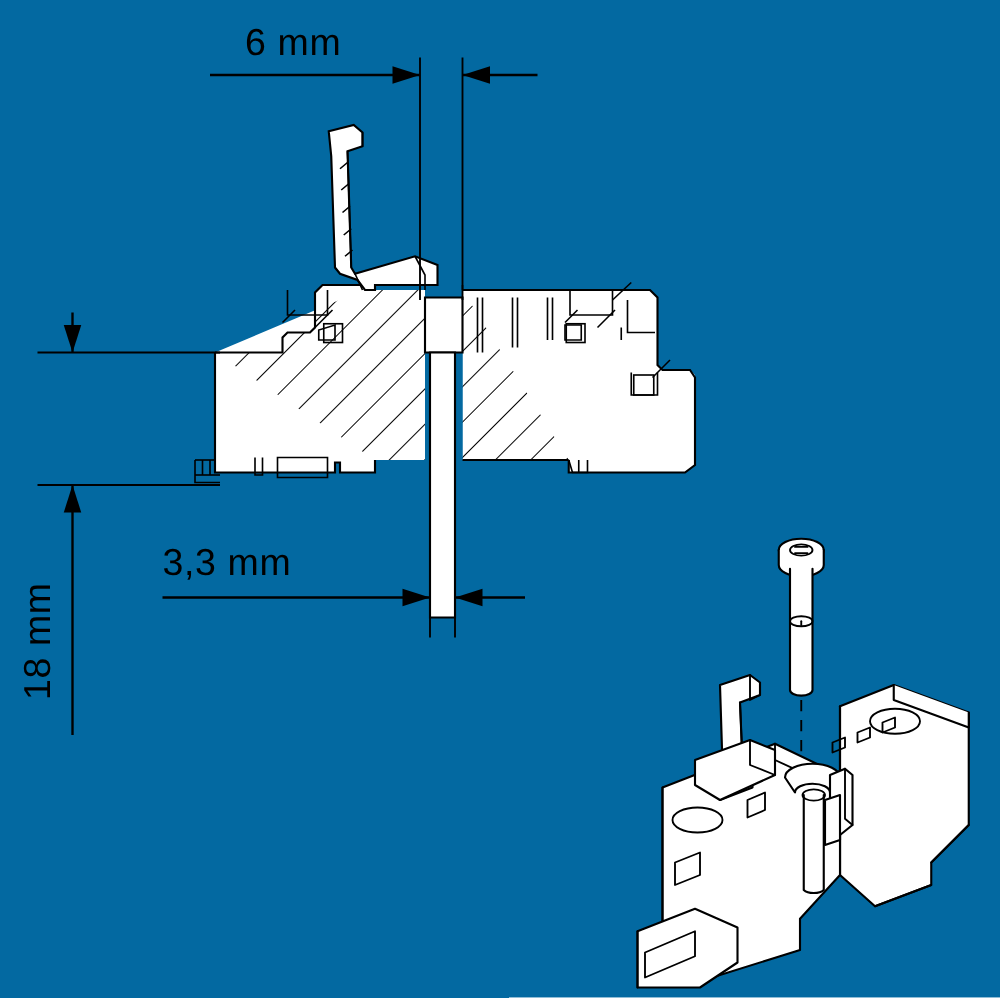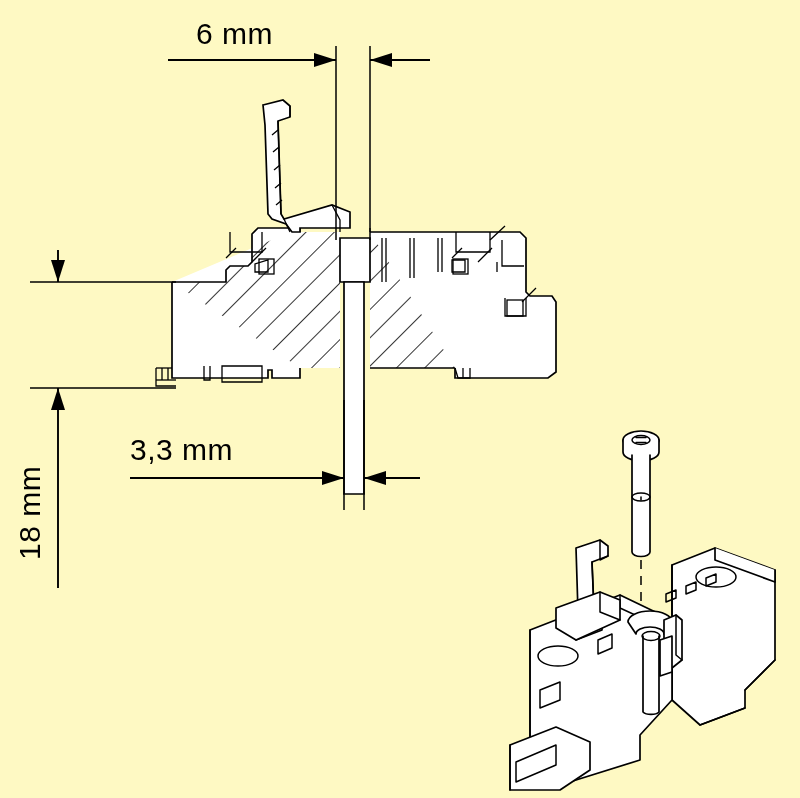--- a/index.html
+++ b/index.html
@@ -12,21 +12,21 @@
     width: 800px;
     height: 798px;
     font-family: "Liberation Sans", sans-serif;
     overflow: hidden;
     position: relative;
   }
   #drawing-root {
     position: relative;
     width: 800px;
     height: 798px;
-    background: #fef9c3;
+    background: #0369a1;
   }
   svg.drawing {
     display: block;
     width: 800px;
     height: 798px;
   }
   .dim-text {
     font-family: "Liberation Sans", sans-serif;
     font-size: 30px;
     fill: #000000;

